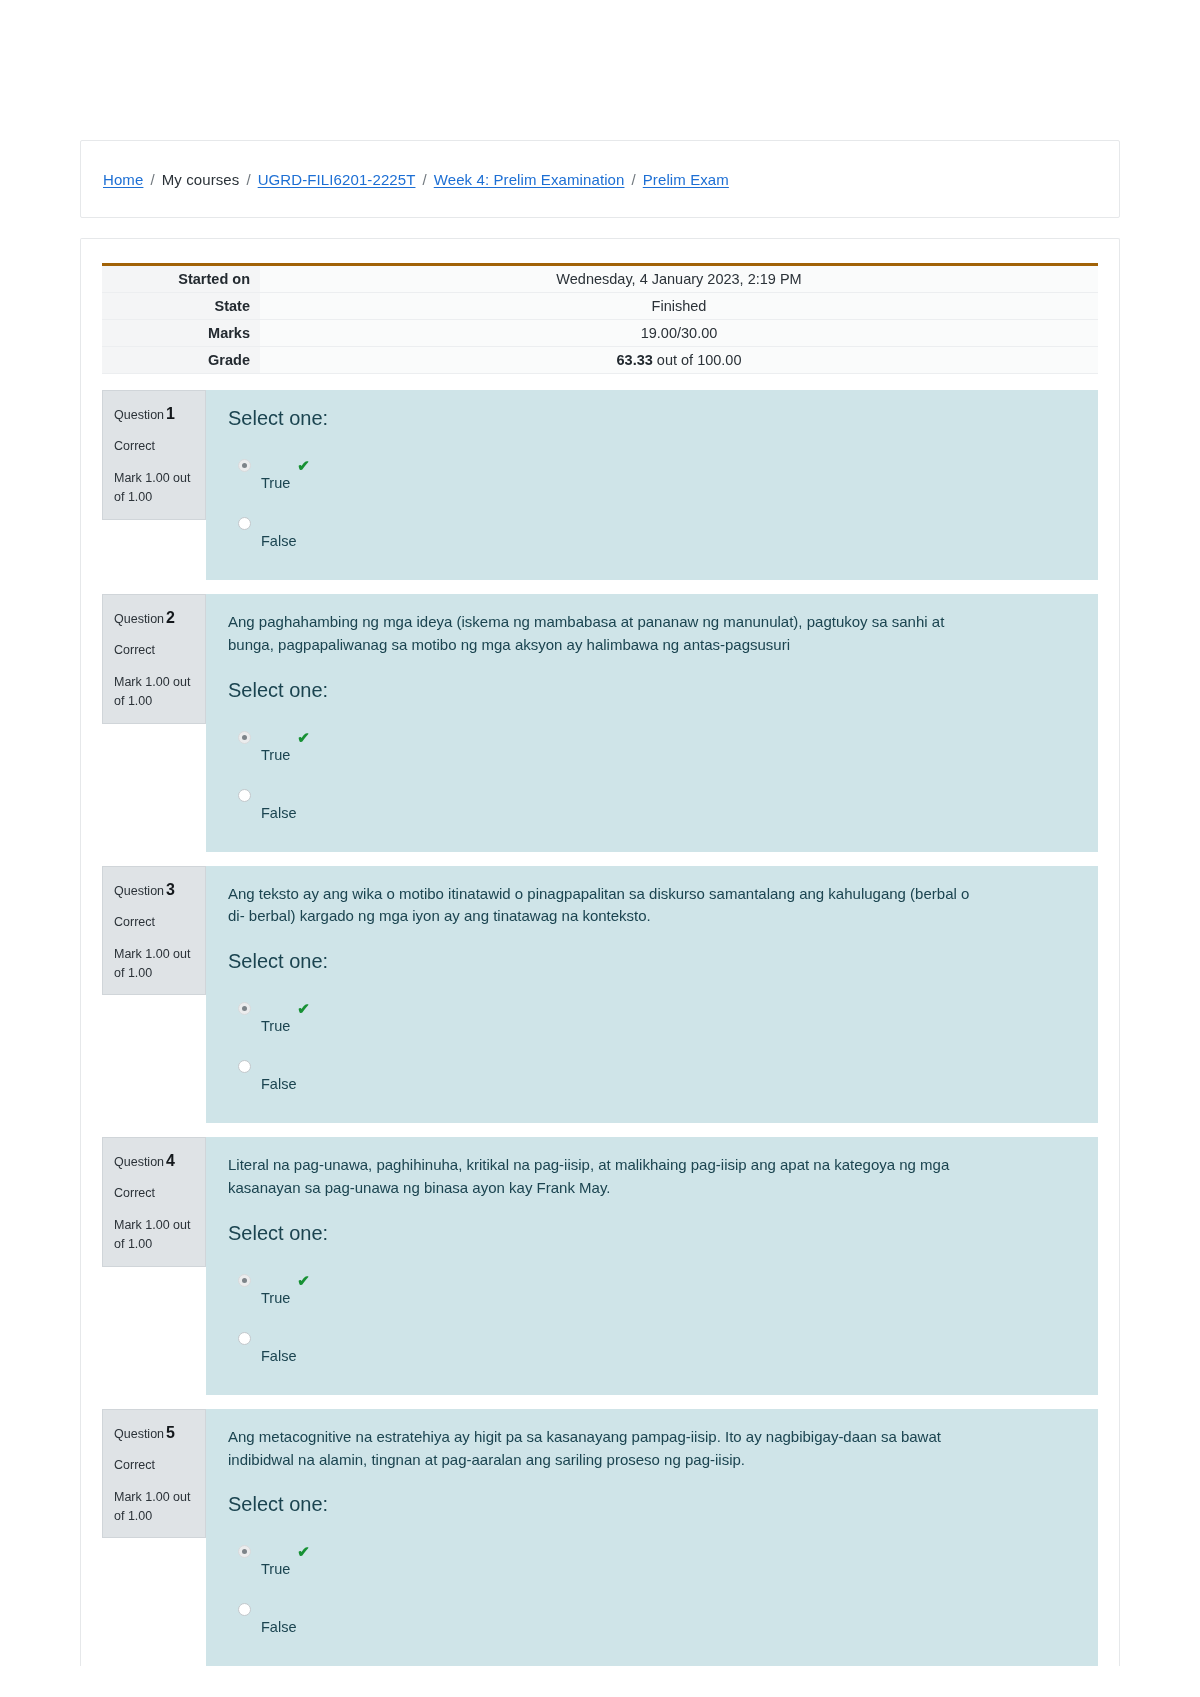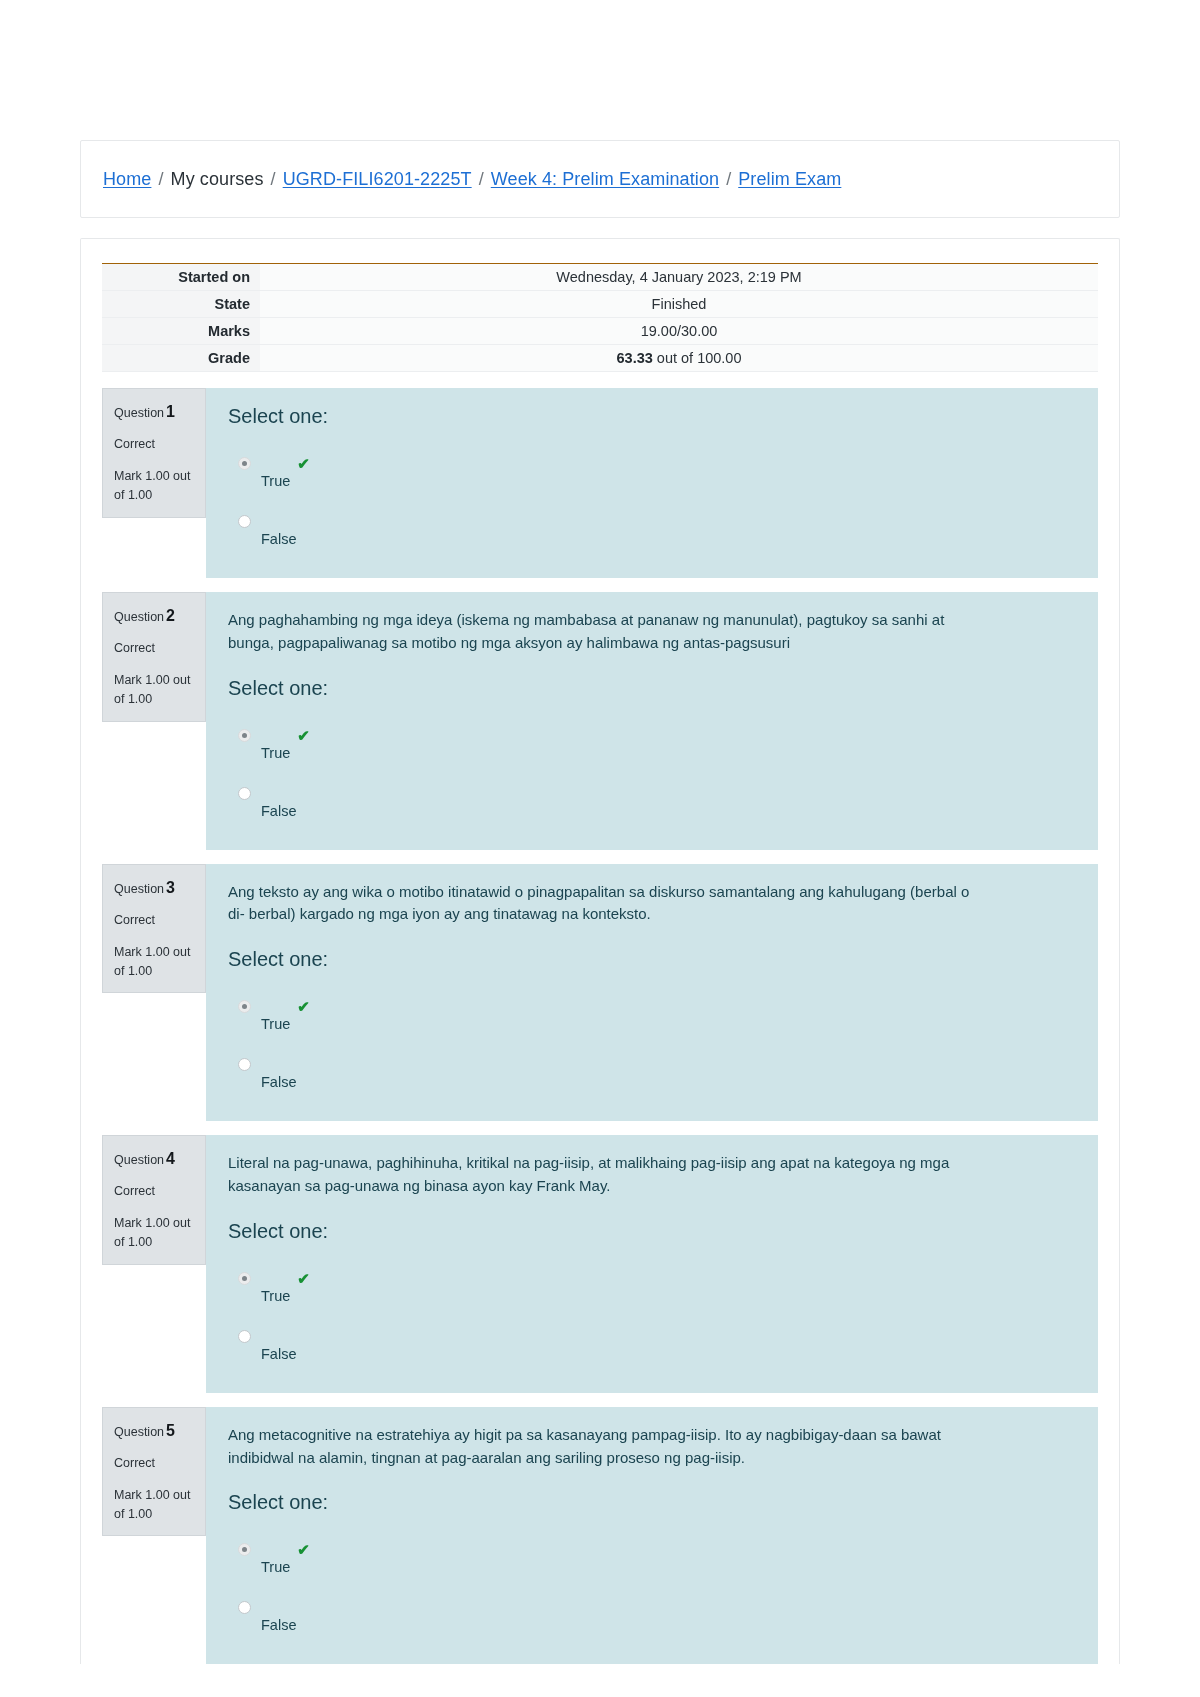--- a/index.html
+++ b/index.html
@@ -25,21 +25,21 @@
     margin: 0 80px;
     background: #ffffff;
     border: 1px solid #e6e8ea;
     border-radius: 2px;
     height: 78px;
     display: flex;
     align-items: center;
     padding: 0 22px;
   }
   .breadcrumb {
-    font-size: 18px;
+    font-size: 15px;
     color: #2b3238;
     letter-spacing: .1px;
     white-space: nowrap;
   }
   .breadcrumb a {
     color: #1d6fd4;
     text-decoration: underline;
     text-underline-offset: 2px;
   }
   .breadcrumb .crumb-static { color: #2b3238; }
@@ -61,21 +61,21 @@
   }
 
   
   table.summary {
     width: 100%;
     border-collapse: collapse;
     font-size: 14.5px;
     margin-bottom: 16px;
   }
   table.summary tr { border-bottom: 1px solid #eceef0; }
-  table.summary tr:first-child { border-top: 1px solid #a16207; }
+  table.summary tr:first-child { border-top: 3px solid #a16207; }
   table.summary th {
     text-align: right;
     font-weight: bold;
     color: #232a30;
     background: #f4f5f6;
     width: 158px;
     padding: 5px 10px 5px 6px;
     vertical-align: middle;
     white-space: nowrap;
   }

